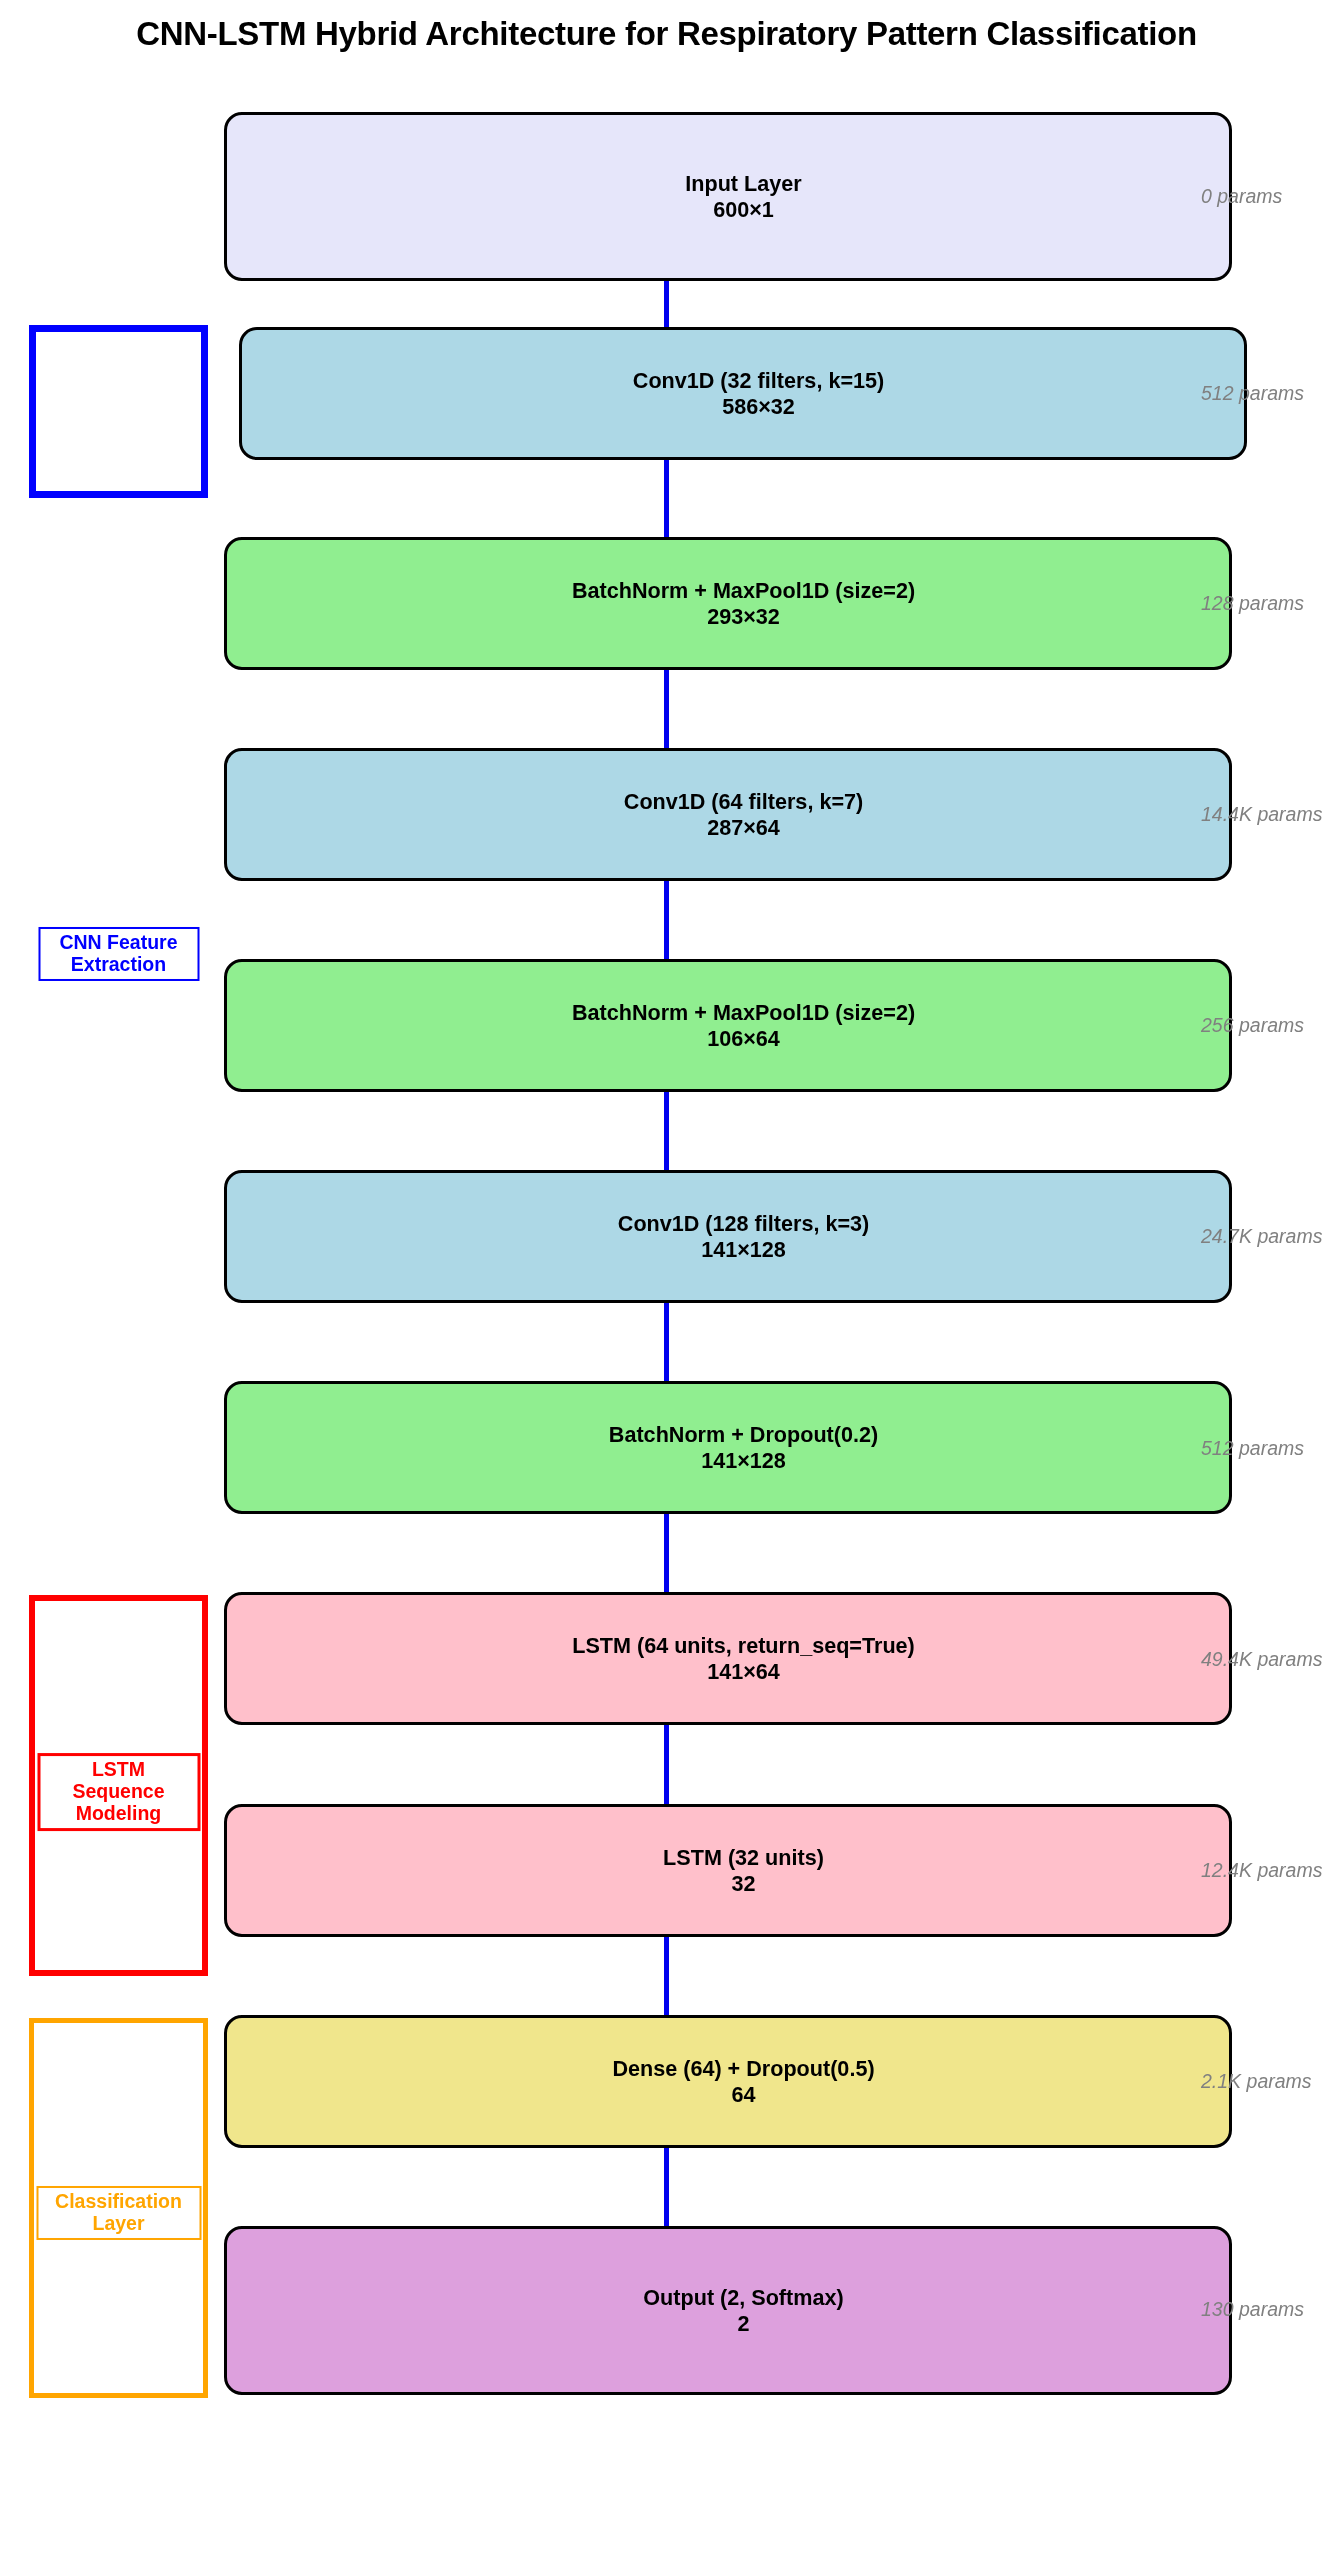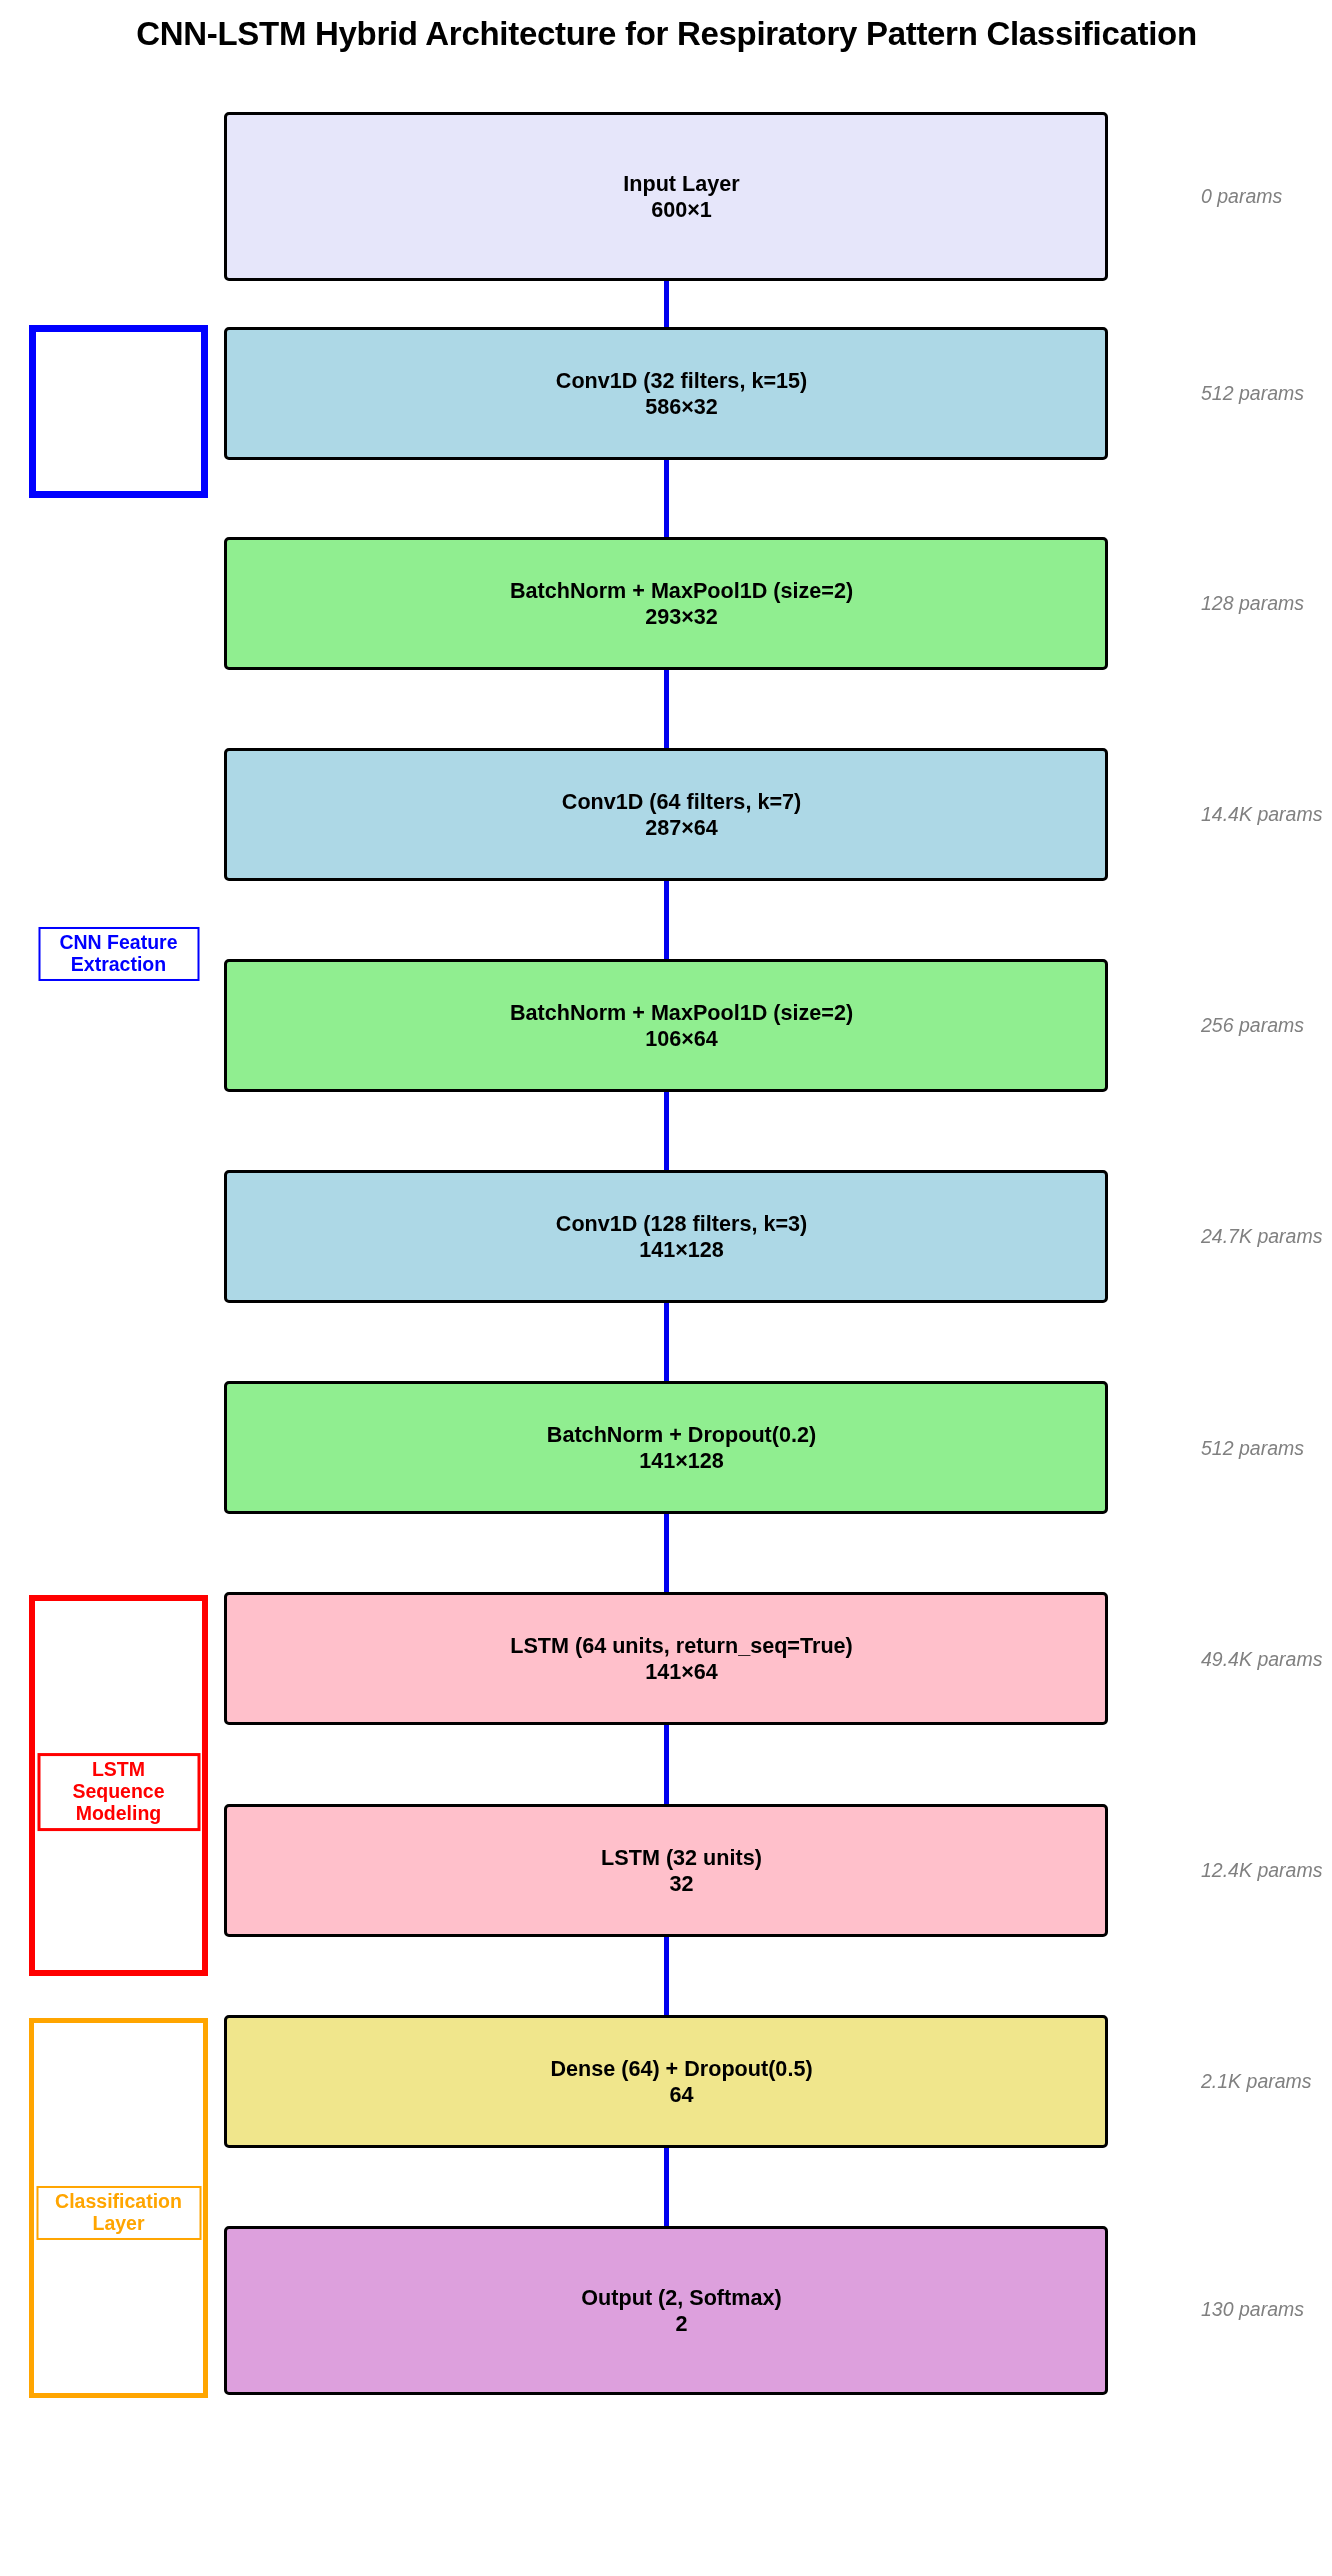--- a/index.html
+++ b/index.html
@@ -28,24 +28,24 @@
     font-size: 33px;
     font-weight: bold;
     color: #000000;
     letter-spacing: -0.3px;
   }
 
   
   .layer-box {
     position: absolute;
     left: 224px;
-    width: 884px;
+    width: 1008px;
     box-sizing: border-box;
     border: 3.7px solid #000000;
-    border-radius: 5px;
+    border-radius: 18px;
     display: flex;
     flex-direction: column;
     align-items: center;
     justify-content: center;
     text-align: center;
     padding-left: 31px;
   }
   .layer-name {
     font-size: 21.6px;
     font-weight: bold;
@@ -153,21 +153,21 @@
       <div class="connector" style="top: 1511px; height: 86px;"></div>
       <div class="connector" style="top: 1722px; height: 86px;"></div>
       <div class="connector" style="top: 1933px; height: 86px;"></div>
       <div class="connector" style="top: 2144px; height: 86px;"></div>
     </div>
   <div id="layers-layer">
       <div class="layer-box" style="top: 112px; height: 169px; background: rgb(230, 230, 250);">
         <div class="layer-name">Input Layer</div>
         <div class="layer-shape">600×1</div>
       </div>
-      <div class="layer-box" style="top: 327px; height: 133px; background: rgb(173, 216, 230);">
+      <div class="layer-box" style="top: 327px; height: 133px; background: rgb(173, 216, 230); margin-left: 15px;">
         <div class="layer-name">Conv1D (32 filters, k=15)</div>
         <div class="layer-shape">586×32</div>
       </div>
       <div class="layer-box" style="top: 537px; height: 133px; background: rgb(144, 238, 144);">
         <div class="layer-name">BatchNorm + MaxPool1D (size=2)</div>
         <div class="layer-shape">293×32</div>
       </div>
       <div class="layer-box" style="top: 748px; height: 133px; background: rgb(173, 216, 230);">
         <div class="layer-name">Conv1D (64 filters, k=7)</div>
         <div class="layer-shape">287×64</div>

